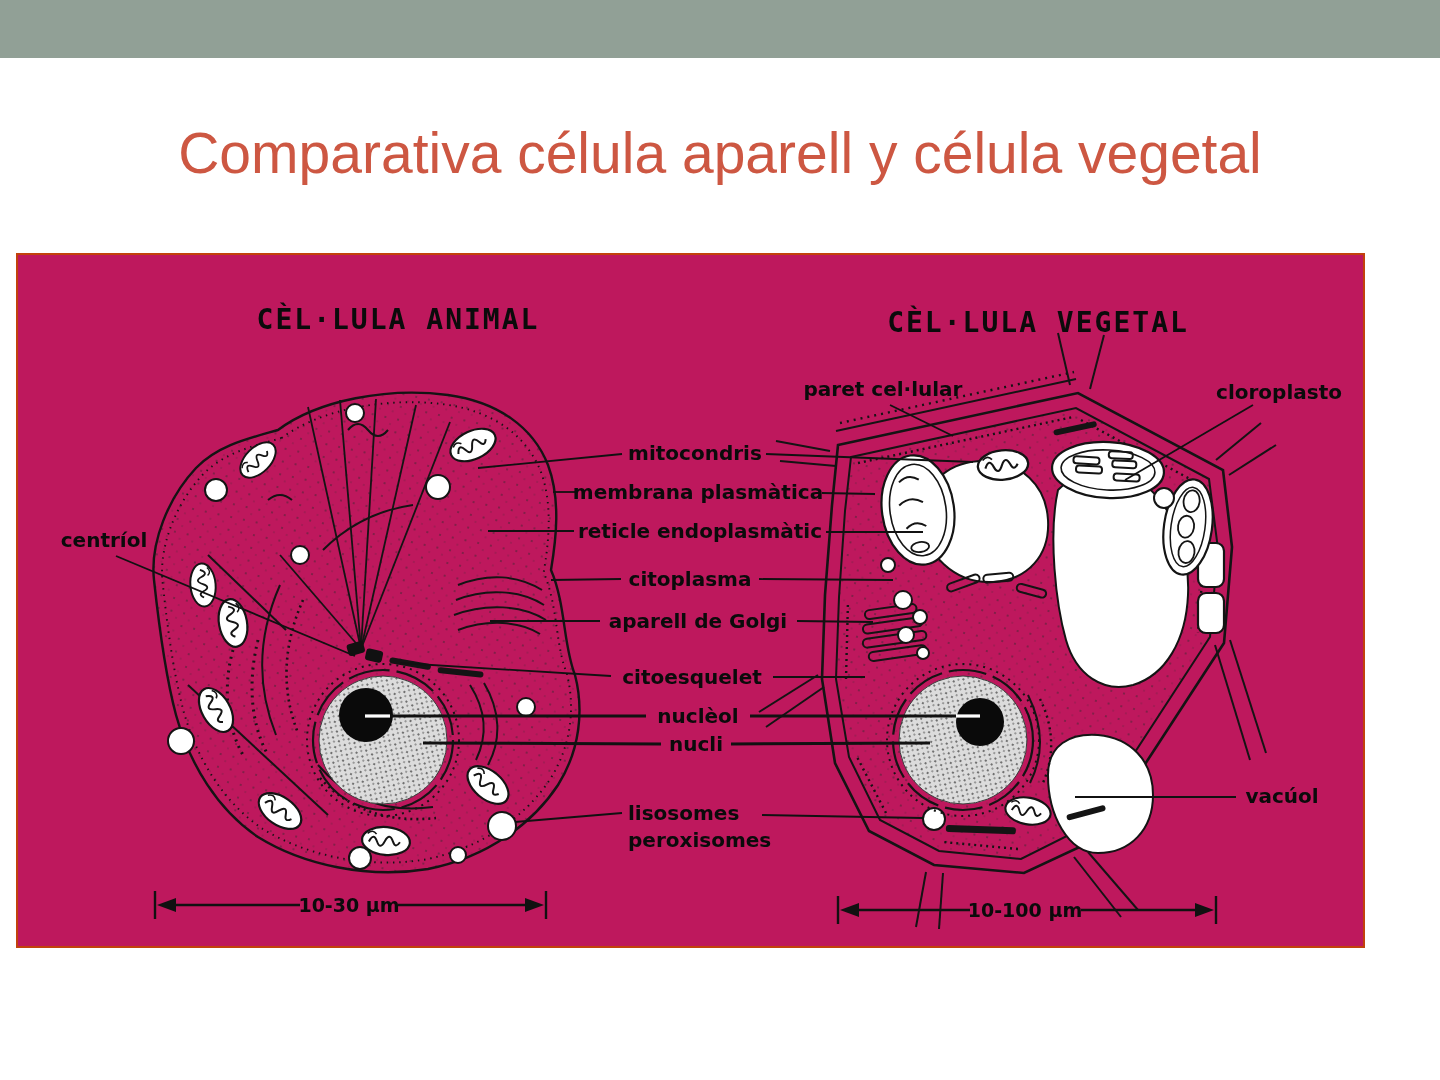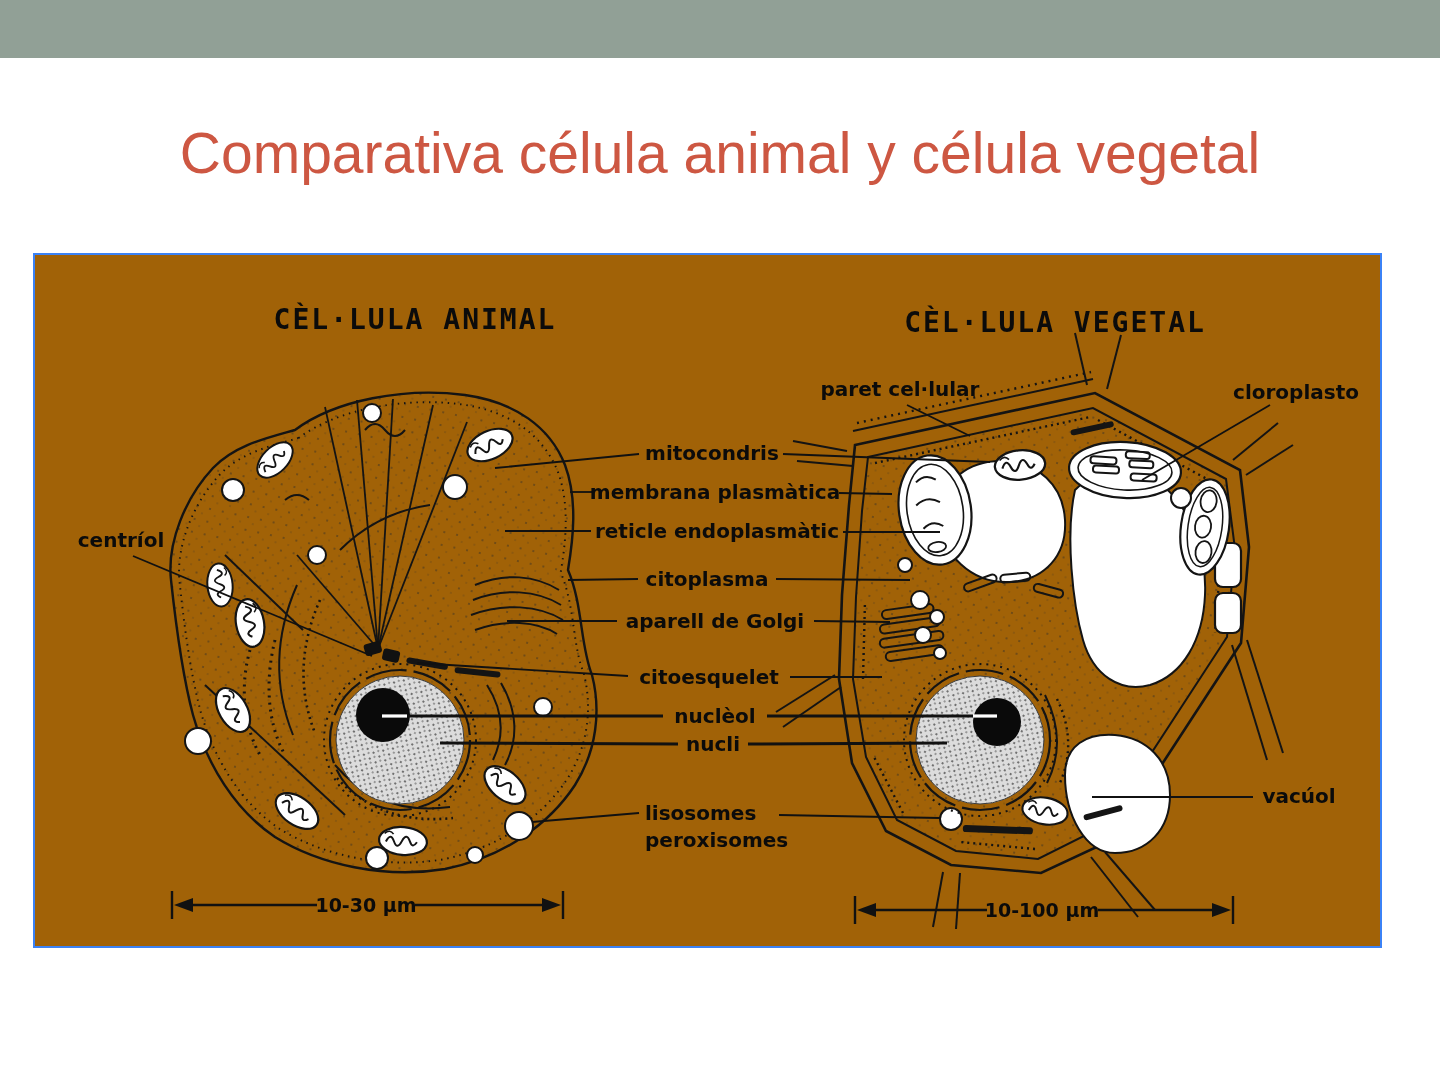--- a/index.html
+++ b/index.html
@@ -2,37 +2,37 @@
 <html><head>
 <meta charset="utf-8">
 <style>
   html,body{margin:0;padding:0;background:#ffffff;}
   .slide{position:relative;width:1440px;height:1080px;background:#ffffff;overflow:hidden;
          font-family:"Liberation Sans",sans-serif;}
   .topbar{position:absolute;left:0;top:0;width:1440px;height:58px;background:#91a096;}
   .title{position:absolute;left:0;top:120px;width:1440px;text-align:center;
          font-family:"Liberation Sans",sans-serif;font-size:57px;font-weight:400;
          color:#cd5742;letter-spacing:0px;margin:0;}
-  .figure-box{position:absolute;left:33px;top:253px;width:1345px;height:691px;
-              border:2px solid #3b82f6;background:#a16207;}
+  .figure-box{position:absolute;left:16px;top:253px;width:1345px;height:691px;
+              border:2px solid #c2410c;background:#be185d;}
   svg{display:block;}
   .hdg{font-family:"DejaVu Sans Mono","Liberation Mono",monospace;font-weight:700;
        font-size:28px;letter-spacing:2px;fill:#0b0b0b;}
   .lbl{font-family:"DejaVu Sans","Liberation Sans",sans-serif;font-weight:700;
        font-size:20px;fill:#0b0b0b;}
   .scl{font-family:"DejaVu Sans","Liberation Sans",sans-serif;font-weight:700;
        font-size:19px;fill:#0b0b0b;}
   .ink{stroke:#141414;fill:none;}
 </style>
 </head>
 <body>
 
 <div class="slide">
   <div class="topbar"></div>
-  <h1 class="title">Comparativa célula animal y célula vegetal</h1>
+  <h1 class="title">Comparativa célula aparell y célula vegetal</h1>
 
   <div class="figure-box">
     <svg width="1345" height="691" viewBox="0 0 1345 691">
       <defs>
         <pattern id="stip" width="13" height="13" patternUnits="userSpaceOnUse" patternTransform="rotate(12)">
           <circle cx="3" cy="4" r="1" fill="#2a2a2a" opacity="0.55"></circle>
           <circle cx="9" cy="10" r="0.8" fill="#2a2a2a" opacity="0.4"></circle>
         </pattern>
         <pattern id="nstip" width="7" height="7" patternUnits="userSpaceOnUse" patternTransform="rotate(33)">
           <circle cx="2" cy="2" r="1.1" fill="#555"></circle>

